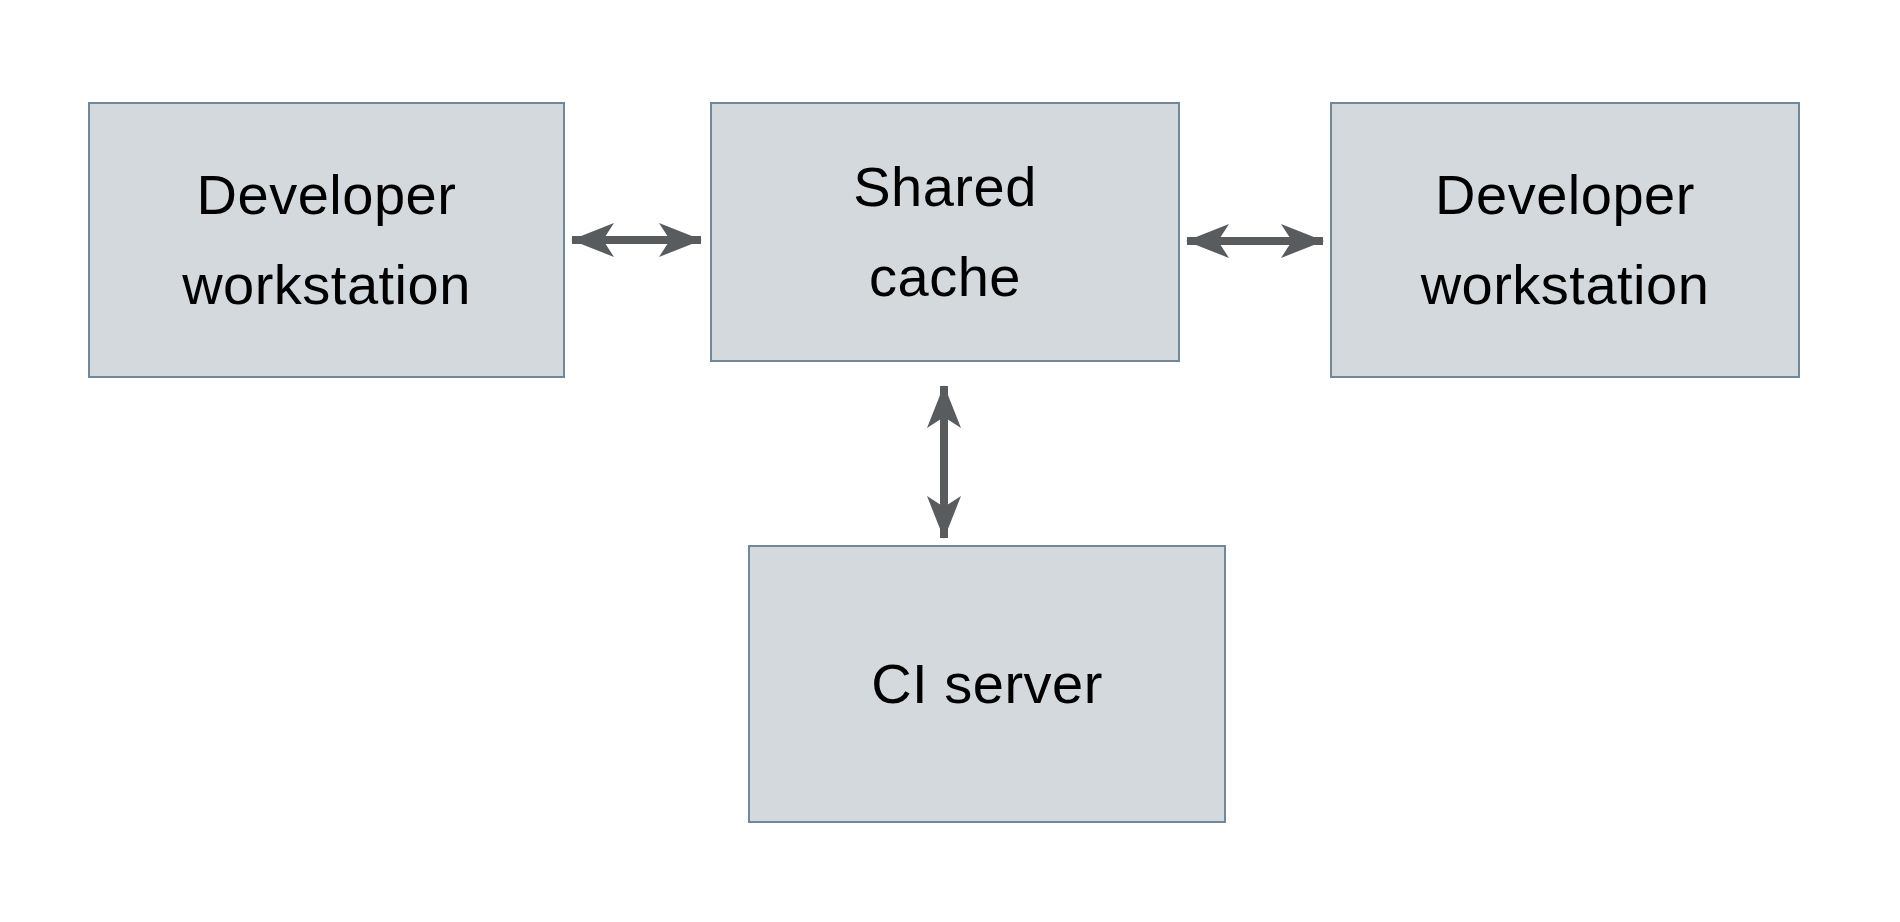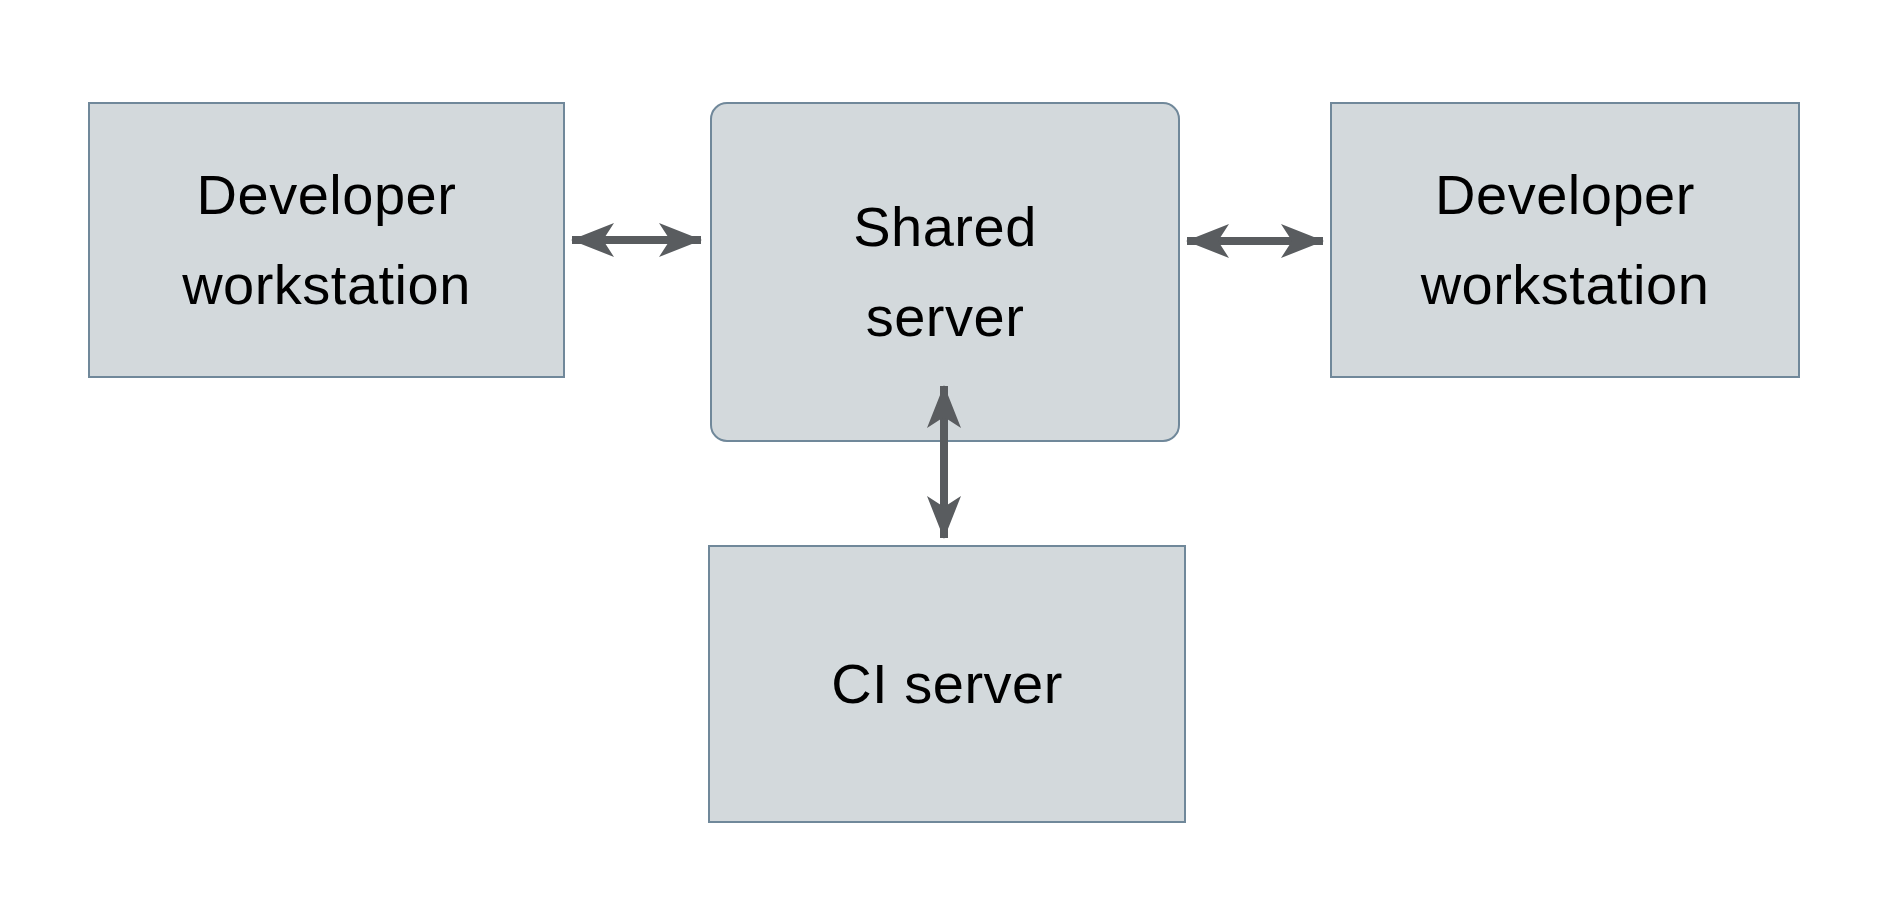--- a/index.html
+++ b/index.html
@@ -48,31 +48,31 @@
 </head>
 <body>
 
 <div class="canvas">
 
   <div class="node" style="left:88px; top:102px; width:477px; height:276px;">
     <span class="line">Developer</span>
     <span class="line">workstation</span>
   </div>
 
-  <div class="node" style="left:710px; top:102px; width:470px; height:340px;border-radius:17px;">
+  <div class="node" style="left:710px; top:102px; width:470px; height:260px;">
     <span class="line">Shared</span>
-    <span class="line">server</span>
+    <span class="line">cache</span>
   </div>
 
   <div class="node" style="left:1330px; top:102px; width:470px; height:276px;">
     <span class="line">Developer</span>
     <span class="line">workstation</span>
   </div>
 
-  <div class="node" style="left:708px; top:545px; width:478px; height:278px;">
+  <div class="node" style="left:748px; top:545px; width:478px; height:278px;">
     <span class="line">CI server</span>
 
   </div>
 
   <svg class="edges" width="1900" height="922" viewBox="0 0 1900 922" aria-hidden="true">
     <defs>
       <marker id="barb" viewBox="0 0 45 36" refX="43" refY="18" markerWidth="45" markerHeight="36" markerUnits="userSpaceOnUse" orient="auto-start-reverse">
         <path d="M1 1 L44 18 L1 35 L12 18 Z" fill="currentColor"></path>
       </marker>
     </defs>

